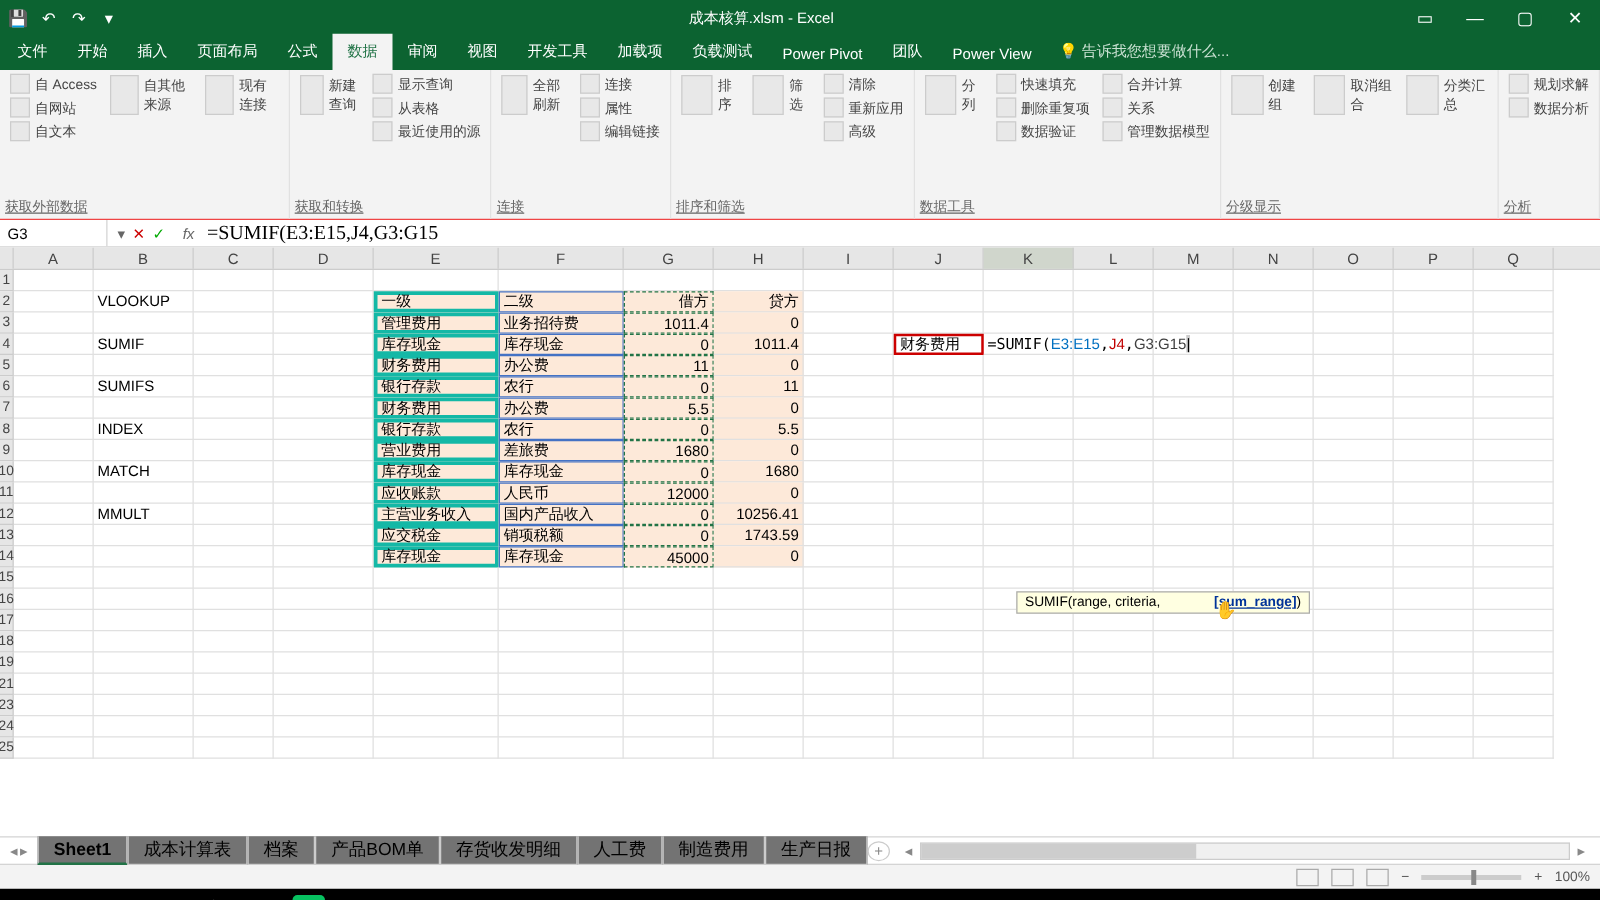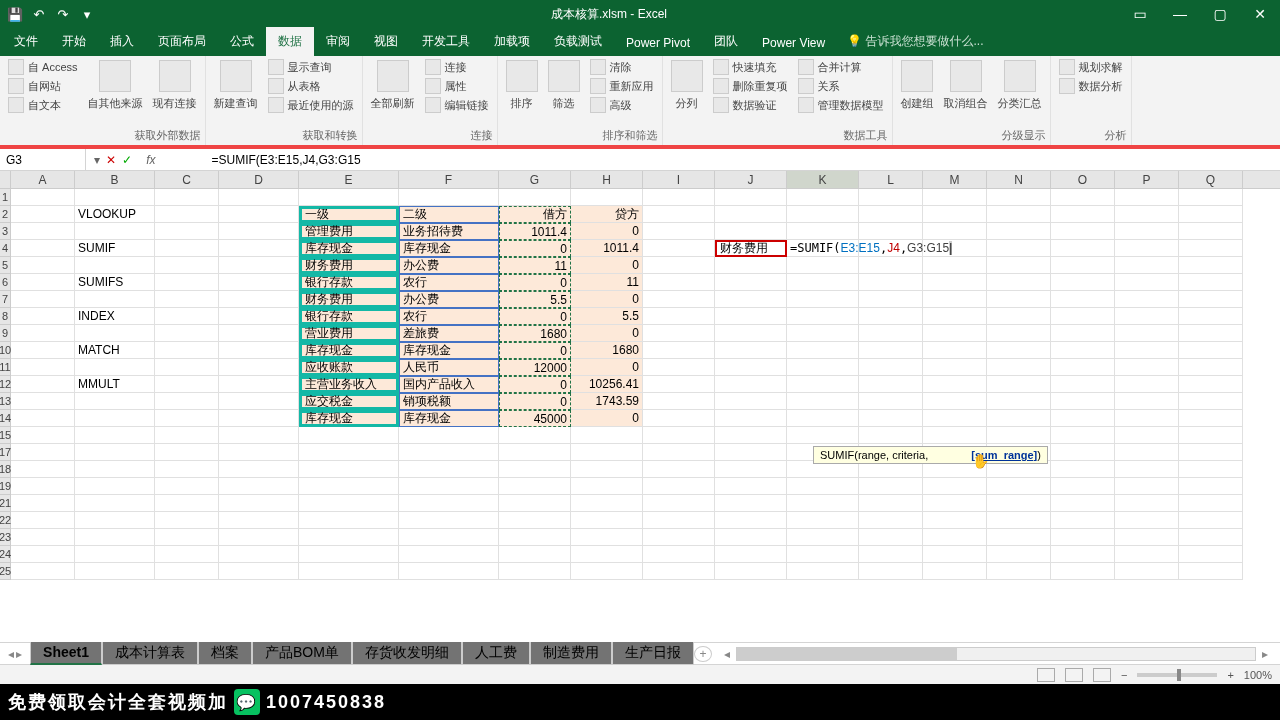--- a/index.html
+++ b/index.html
@@ -11,37 +11,37 @@
 .titlebar .title { flex: 1; text-align: center; font-size: 12px; }
 .titlebar .wc { display: flex; }
 .titlebar .wc span { width: 40px; height: 28px; display: flex; align-items: center; justify-content: center; cursor: pointer; font-size: 14px; }
 
 .tabs { height: 28px; background: #0c6331; display: flex; align-items: flex-end; padding-left: 2px; }
 .tabs .tab { padding: 6px 12px; color: #fff; cursor: pointer; font-size: 12px; }
 .tabs .tab.active { background: #f3f3f3; color: #217346; }
 .tabs .tell { color: #c8e0d1; padding: 6px 10px; font-size: 12px; }
 .tabs .bulb { color: #c8e0d1; }
 
-.ribbon { height: 93px; background: #f3f3f3; border-bottom: 4px solid #ef4444; display: flex; }
+.ribbon { height: 120px; background: #f3f3f3; border-bottom: 1px solid #ef4444; display: flex; }
 .rgroup { border-right: 1px solid #e1e1e1; display: flex; flex-direction: column; padding: 2px 4px 0; }
 .rgroup .items { flex: 1; display: flex; align-items: flex-start; gap: 2px; }
-.rgroup .label { text-align: right; font-size: 11px; color: #666; padding: 2px 0; }
-.ritem { display: flex; flex-direction: column; align-items: center; padding: 2px 4px; cursor: pointer; gap: 4px; font-size: 11px; color: #444; }
+.rgroup .label { text-align: left; font-size: 11px; color: #666; padding: 2px 0; text-decoration: underline; }
+.ritem { display: flex; flex-direction: row; align-items: center; padding: 2px 4px; cursor: pointer; gap: 4px; font-size: 11px; color: #444; }
 .ritem .icon { width: 32px; height: 32px; background: #e8e8e8; border: 1px solid #ccc; display: flex; align-items: center; justify-content: center; font-size: 16px; }
 .ritems-v { display: flex; flex-direction: column; gap: 1px; }
 .ritem-s { display: flex; align-items: center; gap: 4px; padding: 1px 4px; cursor: pointer; font-size: 11px; color: #444; white-space: nowrap; }
 .ritem-s .sicon { width: 16px; height: 16px; background: #e8e8e8; border: 1px solid #ccc; }
 
 .fbar { height: 22px; border-bottom: 1px solid #d4d4d4; display: flex; align-items: center; background: #fff; }
 .namebox { width: 86px; padding: 0 6px; border-right: 1px solid #d4d4d4; height: 100%; display: flex; align-items: center; }
 .namebox input { border: none; width: 100%; font-size: 12px; outline: none; }
 .fbtns { display: flex; gap: 6px; padding: 0 8px; color: #666; }
 .fbtns span { cursor: pointer; }
 .fx { padding: 0 6px; color: #666; font-style: italic; }
-.fbar .formula { flex: 1; padding: 0 4px; font-size: 12px; font-family: Liberation Sans, sans-serif; margin-left: 46px; }
+.fbar .formula { flex: 1; padding: 0 4px; font-size: 16px; font-family: Liberation Serif, serif; }
 
 .grid-wrap { position: relative; height: 471px; overflow: hidden; }
 .colhdr { display: flex; height: 18px; background: #e6e6e6; border-bottom: 1px solid #ccc; }
 .colhdr .corner { width: 11px; border-right: 1px solid #ccc; background: #e6e6e6; }
 .colhdr .ch { border-right: 1px solid #ccc; text-align: center; font-size: 12px; color: #444; display: flex; align-items: center; justify-content: center; }
 .rows { height: calc(100% - 18px); overflow: hidden; }
 .row { display: flex; height: 17px; }
 .row .rh { width: 11px; background: #e6e6e6; border-right: 1px solid #ccc; border-bottom: 1px solid #ccc; text-align: center; font-size: 11px; color: #444; display: flex; align-items: center; justify-content: center; }
 .row .cell { border-right: 1px solid #e0e0e0; border-bottom: 1px solid #e0e0e0; padding: 0 3px; font-size: 12px; white-space: nowrap; overflow: visible; display: flex; align-items: center; }
 .cell.right { justify-content: flex-end; }
@@ -621,20 +621,40 @@
         <div class="cell cJ"></div>
         <div class="cell cK"></div>
         <div class="cell cL"></div>
         <div class="cell cM"></div>
         <div class="cell cN"></div>
         <div class="cell cO"></div>
         <div class="cell cP"></div>
         <div class="cell cQ"></div>
       </div>
       <div class="row">
+        <div class="rh">16</div>
+        <div class="cell cA"></div>
+        <div class="cell cB"></div>
+        <div class="cell cC"></div>
+        <div class="cell cD"></div>
+        <div class="cell cE"></div>
+        <div class="cell cF"></div>
+        <div class="cell cG right"></div>
+        <div class="cell cH right"></div>
+        <div class="cell cI"></div>
+        <div class="cell cJ"></div>
+        <div class="cell cK"></div>
+        <div class="cell cL"></div>
+        <div class="cell cM"></div>
+        <div class="cell cN"></div>
+        <div class="cell cO"></div>
+        <div class="cell cP"></div>
+        <div class="cell cQ"></div>
+      </div>
+      <div class="row">
         <div class="rh">17</div>
         <div class="cell cA"></div>
         <div class="cell cB"></div>
         <div class="cell cC"></div>
         <div class="cell cD"></div>
         <div class="cell cE"></div>
         <div class="cell cF"></div>
         <div class="cell cG right"></div>
         <div class="cell cH right"></div>
         <div class="cell cI"></div>
@@ -682,40 +702,20 @@
         <div class="cell cK"></div>
         <div class="cell cL"></div>
         <div class="cell cM"></div>
         <div class="cell cN"></div>
         <div class="cell cO"></div>
         <div class="cell cP"></div>
         <div class="cell cQ"></div>
       </div>
       <div class="row">
         <div class="rh">21</div>
-        <div class="cell cA"></div>
-        <div class="cell cB"></div>
-        <div class="cell cC"></div>
-        <div class="cell cD"></div>
-        <div class="cell cE"></div>
-        <div class="cell cF"></div>
-        <div class="cell cG right"></div>
-        <div class="cell cH right"></div>
-        <div class="cell cI"></div>
-        <div class="cell cJ"></div>
-        <div class="cell cK"></div>
-        <div class="cell cL"></div>
-        <div class="cell cM"></div>
-        <div class="cell cN"></div>
-        <div class="cell cO"></div>
-        <div class="cell cP"></div>
-        <div class="cell cQ"></div>
-      </div>
-      <div class="row">
-        <div class="rh">22</div>
         <div class="cell cA"></div>
         <div class="cell cB"></div>
         <div class="cell cC"></div>
         <div class="cell cD"></div>
         <div class="cell cE"></div>
         <div class="cell cF"></div>
         <div class="cell cG right"></div>
         <div class="cell cH right"></div>
         <div class="cell cI"></div>
         <div class="cell cJ"></div>

